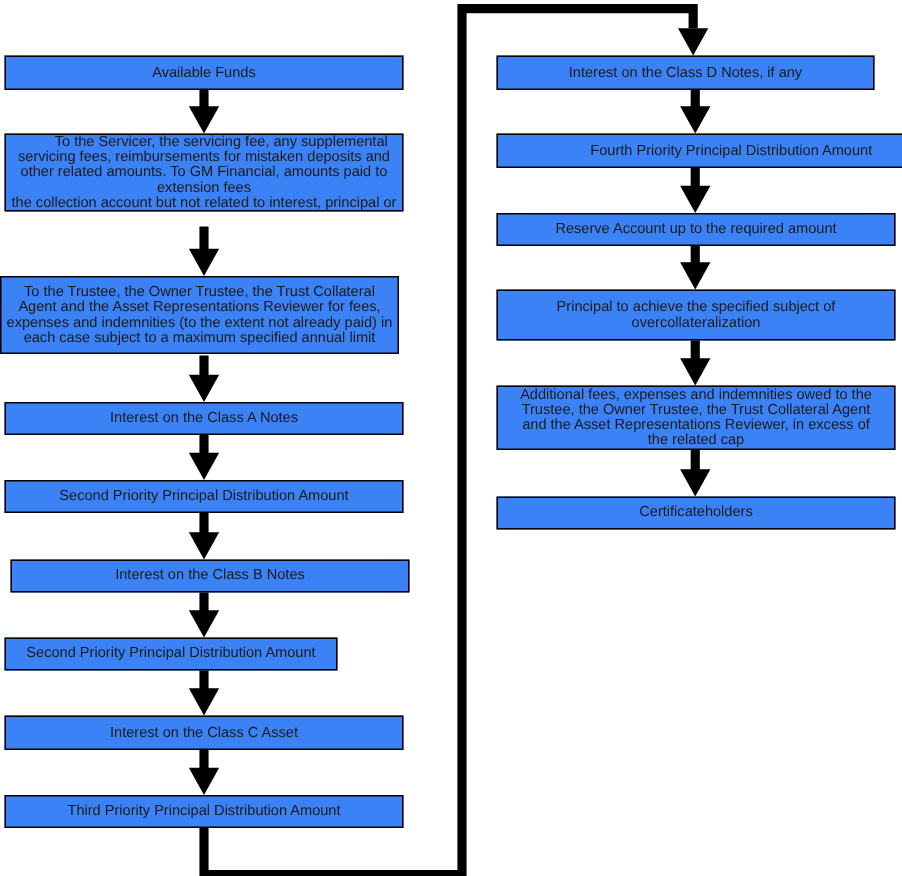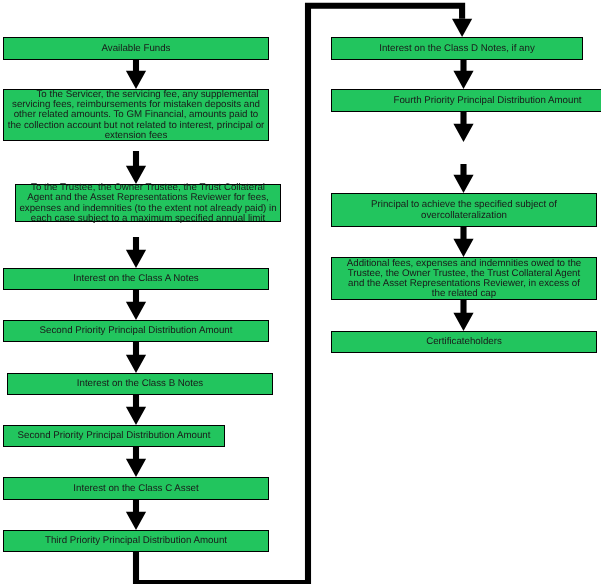--- a/index.html
+++ b/index.html
@@ -3,21 +3,21 @@
 <meta charset="utf-8">
 <title>Priority of Distributions Flowchart</title>
 <style>
   html,body{margin:0;padding:0;background:#ffffff;}
   body{width:601px;height:584px;overflow:hidden;
        font-family:"Liberation Sans",sans-serif;
        -webkit-font-smoothing:antialiased;
        text-rendering:geometricPrecision;}
   #chart{position:relative;width:601px;height:584px;background:#ffffff;
          will-change:transform;transform:translateZ(0);}
-  .node{position:absolute;box-sizing:border-box;border:1px solid #000000;background:#22c55e;
+  .node{position:absolute;box-sizing:border-box;border:1px solid #000000;background:#3b82f6;
         display:flex;align-items:center;justify-content:flex-end;
         font-size:9.72px;color:#1a1a1a;}
   .node .lbl{display:block;text-align:center;width:100%;position:relative;top:0.5px;}
   .node .ln{display:block;line-height:10.1px;white-space:nowrap;}
   svg.overlay{position:absolute;left:0;top:0;width:601px;height:584px;pointer-events:none;}
   svg.overlay path{fill:#000000;}
 </style>
 </head>
 <body>
 
@@ -26,25 +26,25 @@
     <div class="node" style="left:3px;top:37px;width:266px;height:23px">
       <span class="lbl">
         <span class="ln">Available Funds</span>
       </span>
     </div>
     <div class="node" style="left:3px;top:89px;width:266px;height:52px">
       <span class="lbl">
         <span class="ln" style="padding-left:23px">To the Servicer, the servicing fee, any supplemental</span>
         <span class="ln">servicing fees, reimbursements for mistaken deposits and</span>
         <span class="ln">other related amounts. To GM Financial, amounts paid to</span>
+        <span class="ln">extension fees</span>
         <span class="ln">the collection account but not related to interest, principal or</span>
-        <span class="ln">extension fees</span>
       </span>
     </div>
-    <div class="node" style="left:15px;top:184px;width:266px;height:38px">
+    <div class="node" style="left:0;top:184px;width:266px;height:52px">
       <span class="lbl">
         <span class="ln">To the Trustee, the Owner Trustee, the Trust Collateral</span>
         <span class="ln">Agent and the Asset Representations Reviewer for fees,</span>
         <span class="ln">expenses and indemnities (to the extent not already paid) in</span>
         <span class="ln">each case subject to a maximum specified annual limit</span>
       </span>
     </div>
     <div class="node" style="left:3px;top:268px;width:266px;height:22px">
       <span class="lbl">
         <span class="ln">Interest on the Class A Notes</span>
@@ -79,20 +79,25 @@
     <div class="node" style="left:331px;top:37px;width:252px;height:23px">
       <span class="lbl">
         <span class="ln">Interest on the Class D Notes, if any</span>
       </span>
     </div>
     <div class="node" style="left:331px;top:89px;width:313px;height:23px">
       <span class="lbl">
         <span class="ln">Fourth Priority Principal Distribution Amount</span>
       </span>
     </div>
+    <div class="node" style="left:331px;top:142px;width:266px;height:22px">
+      <span class="lbl">
+        <span class="ln">Reserve Account up to the required amount</span>
+      </span>
+    </div>
     <div class="node" style="left:331px;top:193px;width:266px;height:34px">
       <span class="lbl">
         <span class="ln">Principal to achieve the specified subject of</span>
         <span class="ln">overcollateralization</span>
       </span>
     </div>
     <div class="node" style="left:331px;top:257px;width:266px;height:43px">
       <span class="lbl">
         <span class="ln">Additional fees, expenses and indemnities owed to the</span>
         <span class="ln">Trustee, the Owner Trustee, the Trust Collateral Agent</span>

